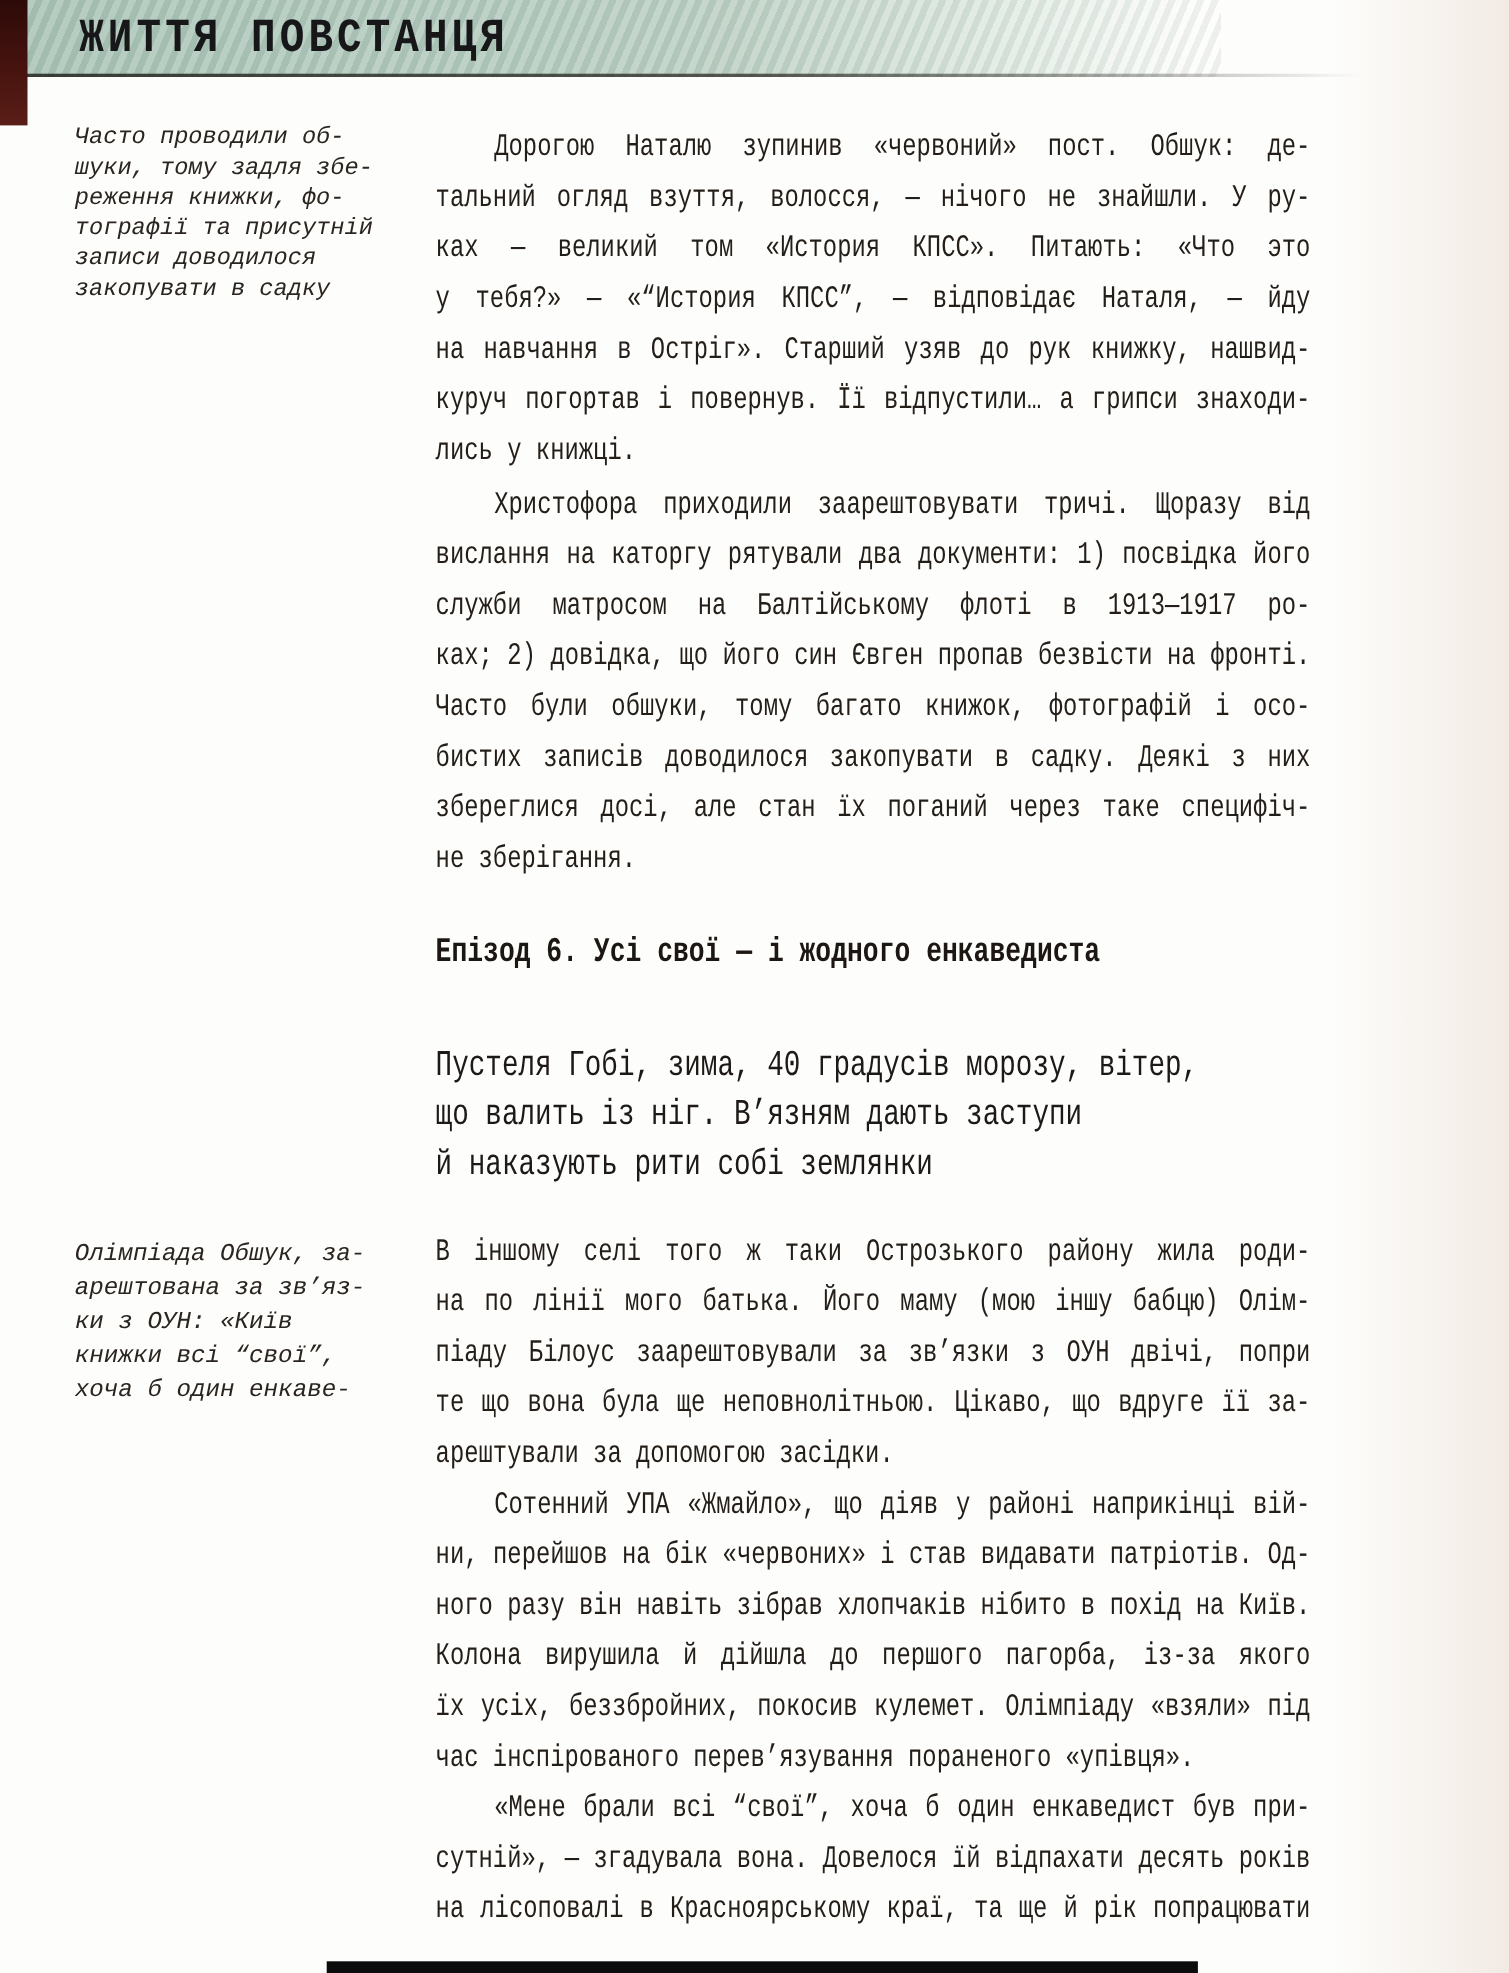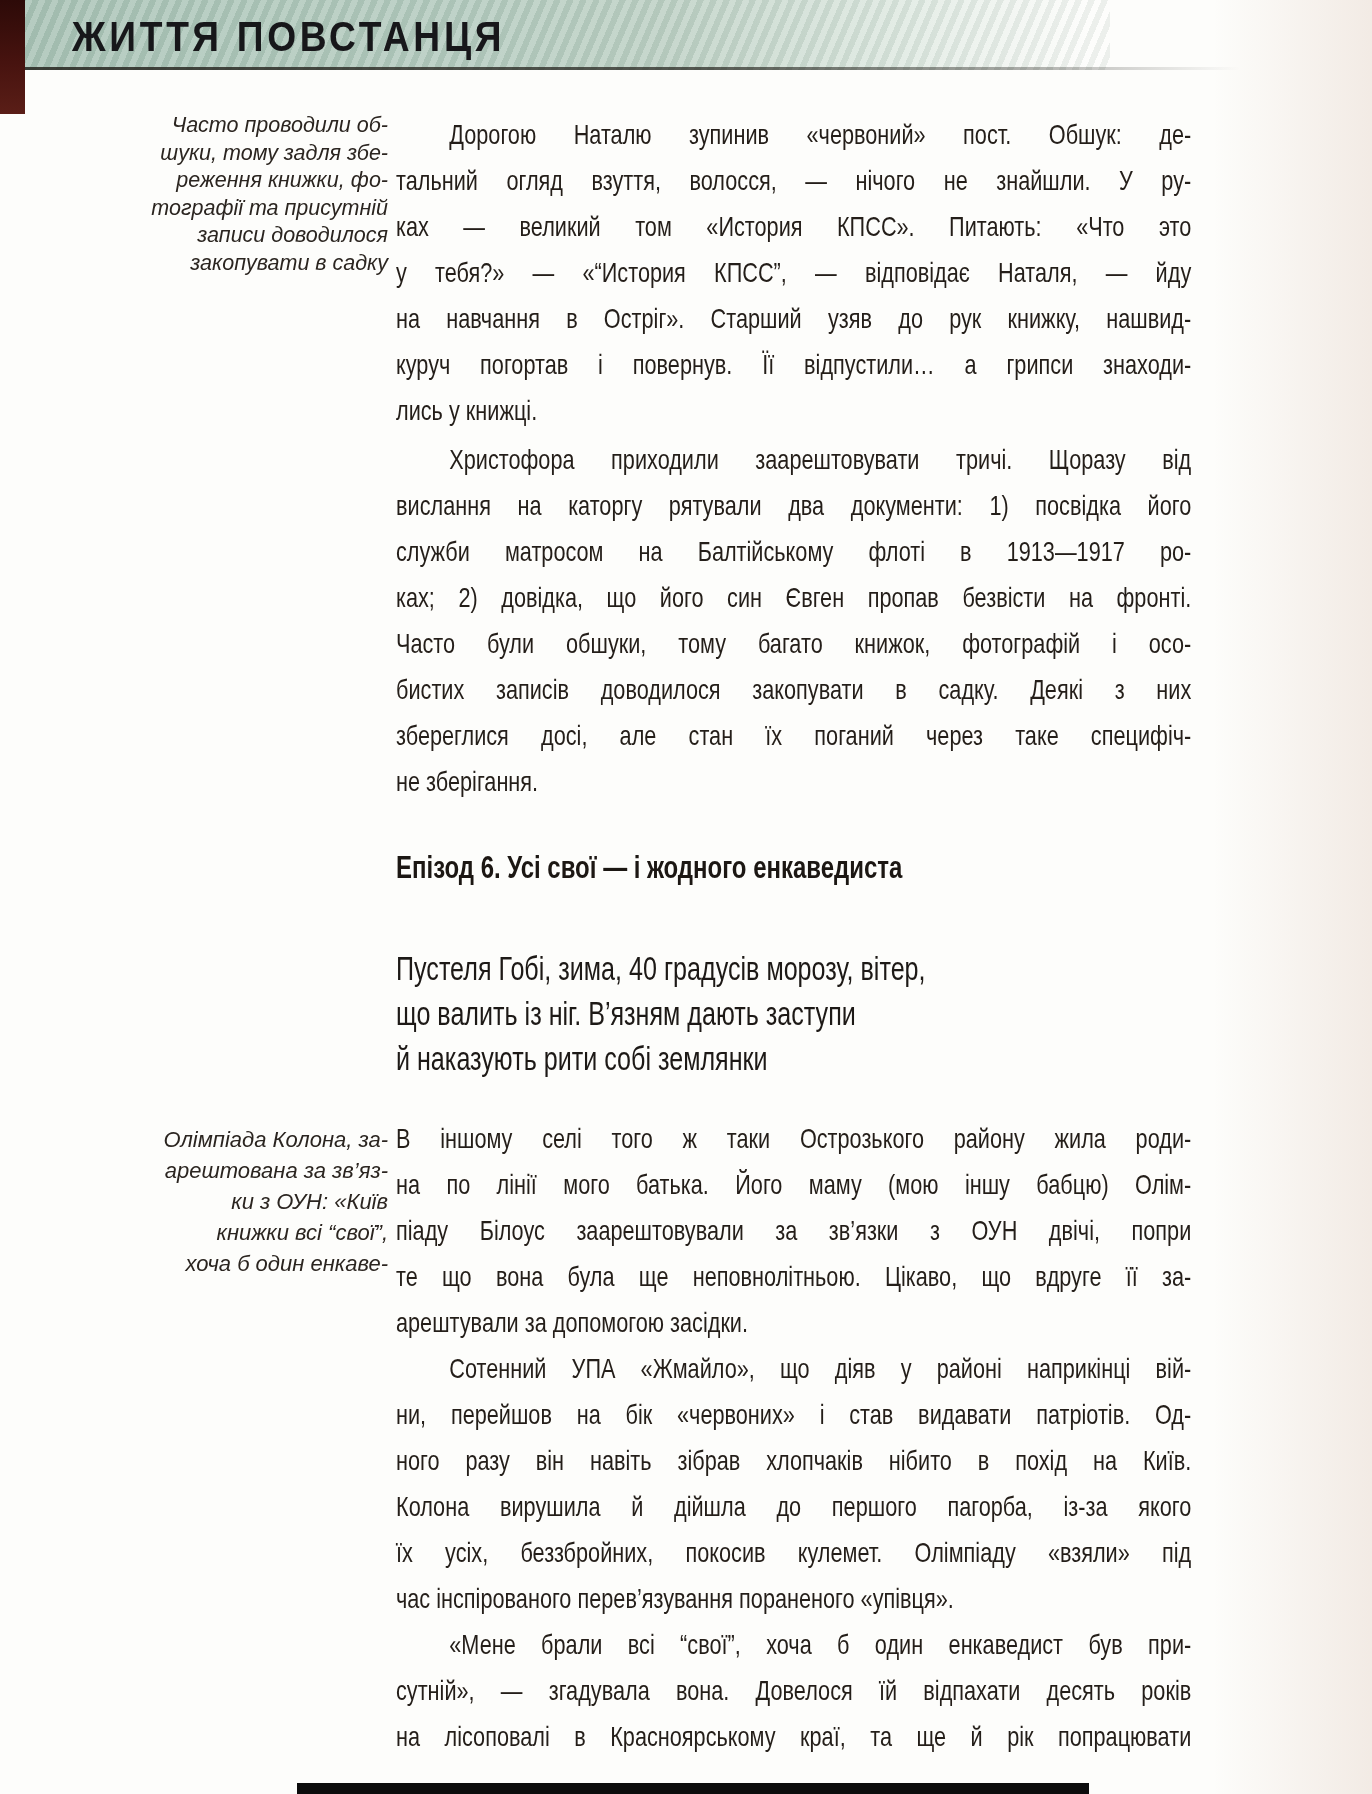--- a/index.html
+++ b/index.html
@@ -1,19 +1,19 @@
 <!DOCTYPE html>
 <html><head>
 <meta charset="utf-8">
 <style>
   html,body { margin:0; padding:0; background:#e9e9e7; }
   .page {
     position:relative; width:1372px; height:1794px;
     background:#fdfdfb; overflow:hidden;
-    font-family:Liberation Sans, sans-serif;
+    font-family:Liberation Mono, monospace;
     color:#241e19;
   }
 
   
   .band {
     position:absolute; left:0; top:0; width:1110px; height:70px;
     background:linear-gradient(to right,
       #a9c3b6 0%, #b4cbbf 40%, #bed1c5 60%,
       #dde8e0 80%, rgba(255,255,255,0) 98%);
   }
@@ -36,21 +36,21 @@
       rgba(44,44,38,0.35) 82%, rgba(44,44,38,0) 98%);
   }
   .corner-strip {
     position:absolute; left:0; top:0; width:25px; height:114px; z-index:4;
     background:linear-gradient(to bottom,#2d0a08 0%,#47130f 55%,#5a1e17 100%);
   }
 
   
   .note {
     position:absolute; left:68px; width:320px;
-    text-align:right; font-style:italic; color:#2b2520;
+    font-style:italic; color:#2b2520;
   }
   .note1 { top:112px; font-size:21.5px; }
   .note1 .note-line { line-height:27.5px; }
   .note2 { top:1124px; font-size:22px; }
   .note2 .note-line { line-height:31px; }
 
   
   .column { position:absolute; left:396px; top:0; width:795px; height:1794px; }
   .block {
     position:absolute; left:0; width:1045px;
@@ -98,21 +98,21 @@
   <aside class="note note1">
       <div class="note-line">Часто проводили об-</div>
       <div class="note-line">шуки, тому задля збе-</div>
       <div class="note-line">реження книжки, фо-</div>
       <div class="note-line">тографії та присутній</div>
       <div class="note-line">записи доводилося</div>
       <div class="note-line last">закопувати в садку</div>
     </aside>
 
   <aside class="note note2">
-      <div class="note-line">Олімпіада Колона, за-</div>
+      <div class="note-line">Олімпіада Обшук, за-</div>
       <div class="note-line">арештована за зв’яз-</div>
       <div class="note-line">ки з ОУН: «Київ</div>
       <div class="note-line">книжки всі “свої”,</div>
       <div class="note-line">хоча б один енкаве-</div>
     </aside>
 
   <main class="column">
 
     <div class="block" style="top:111px">
         <div class="pline indent">Дорогою Наталю зупинив «червоний» пост. Обшук: де-</div>

